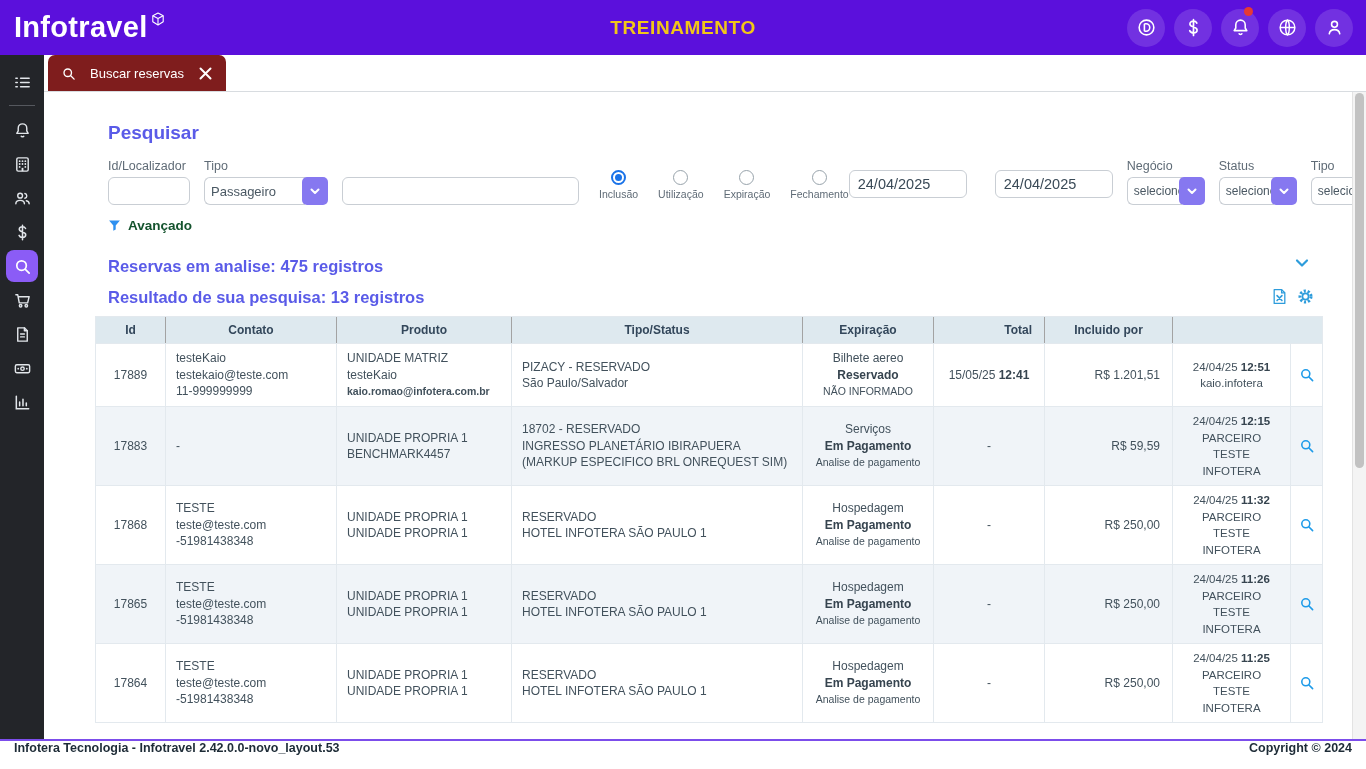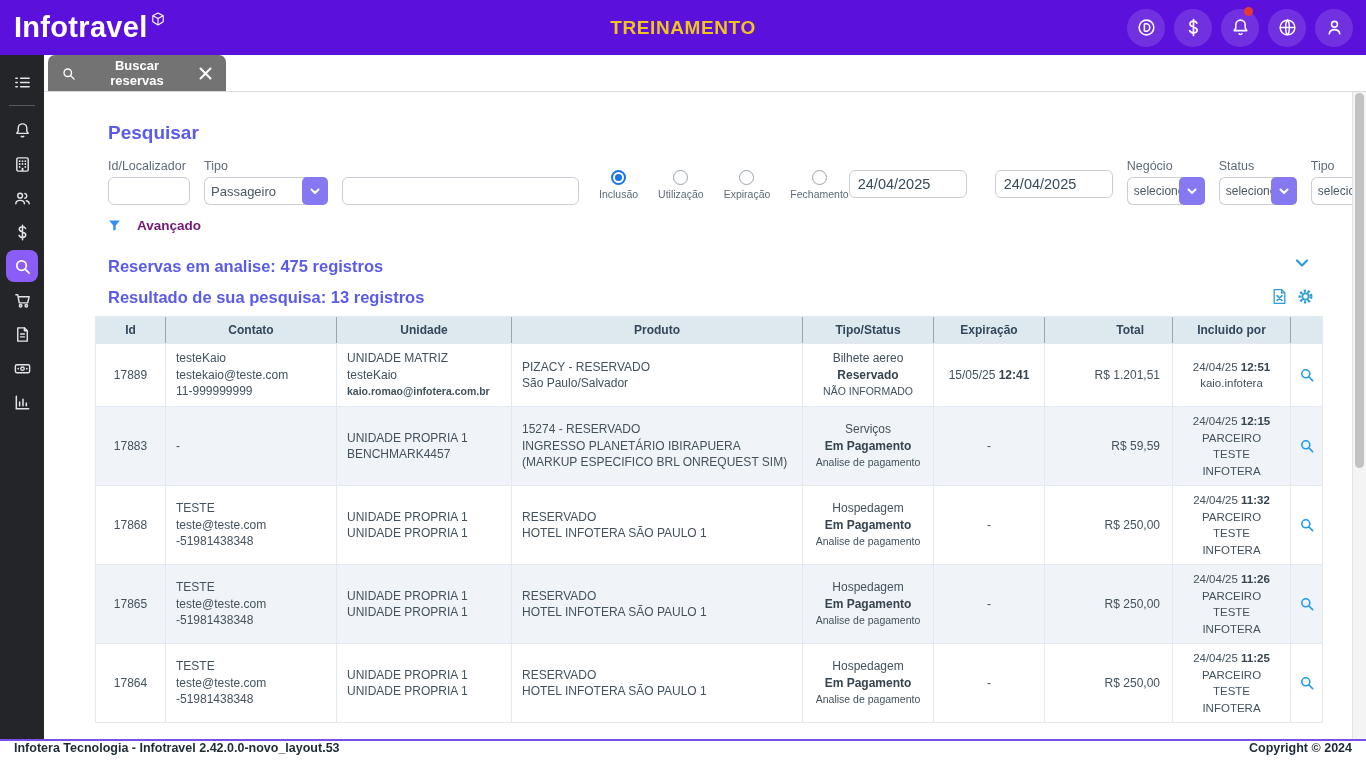--- a/index.html
+++ b/index.html
@@ -20,21 +20,21 @@
   
   .mid{flex:1;display:flex;min-height:0;}
   .sidebar{flex:0 0 44px;background:#232529;display:flex;flex-direction:column;align-items:center;padding-top:10px;}
   .sitem{width:32px;height:32px;display:flex;align-items:center;justify-content:center;color:#e2e6ea;margin:1px 0;border-radius:8px;cursor:pointer;}
   .sitem svg{width:19px;height:19px;display:block;}
   .sitem.active{background:#8B5CF6;color:#fff;}
   .sdivider{width:26px;height:1px;background:#55585e;margin:6px 0 7px;}
 
   .main{flex:1;display:flex;flex-direction:column;min-width:0;position:relative;background:#fff;}
   .tabbar{flex:0 0 37px;border-bottom:1px solid #d8dce0;display:flex;align-items:flex-end;padding-left:4px;box-sizing:border-box;}
-  .tab{height:36px;width:178px;box-sizing:border-box;background:#737373;color:#fff;border-radius:7px 7px 0 0;display:flex;align-items:center;padding:8px 13px;gap:13px;font-size:13px;font-weight:700;cursor:pointer;}
+  .tab{height:36px;width:178px;box-sizing:border-box;background:#7f1d1d;color:#fff;border-radius:7px 7px 0 0;display:flex;align-items:center;padding:8px 13px;gap:13px;font-size:13px;font-weight:400;cursor:pointer;}
   .tab svg{width:15px;height:15px;display:block;flex:0 0 auto;}
   .tab .tlabel{flex:1;text-align:center;}
 
   .content{flex:1;overflow:hidden;padding:0 43px 0 51px;position:relative;}
   .scrollbar{position:absolute;right:0;top:37px;bottom:0;width:14px;background:#f4f4f4;border-left:1px solid #e3e3e3;box-sizing:border-box;z-index:5;}
   .thumb{position:absolute;top:1px;left:2px;width:9px;height:58%;background:#c2c2c2;border-radius:6px;cursor:pointer;}
 
   .search-title{color:#5A5BE8;font-size:19px;font-weight:700;margin:30px 0 0 13px;}
 
   .form-row{display:flex;align-items:flex-end;margin:15px 0 0 13px;gap:14px;}
@@ -52,39 +52,39 @@
   .ritem{display:flex;flex-direction:column;align-items:center;cursor:pointer;}
   .rcircle{width:15px;height:15px;border-radius:50%;border:1.5px solid #98a3ab;box-sizing:border-box;margin-bottom:3px;background:#fff;display:flex;align-items:center;justify-content:center;}
   .rcircle.sel{border:2px solid #1A73E8;}
   .rcircle.sel::after{content:"";width:7px;height:7px;border-radius:50%;background:#1A73E8;}
   .rlabel{font-size:10.5px;color:#5f6b76;}
   .dates{display:flex;gap:28px;}
 
   .pbtn{height:29px;width:117px;background:#6C5CF0;border:none;border-radius:7px;color:#fff;font-size:14px;font-weight:700;display:flex;align-items:center;justify-content:center;gap:8px;cursor:pointer;font-family:inherit;}
   .pbtn svg{width:15px;height:15px;display:block;}
 
-  .advanced{display:inline-flex;align-items:center;gap:16px;color:#701a75;font-size:13.5px;font-weight:600;margin:13px 0 0 13px;cursor:pointer;}
+  .advanced{display:inline-flex;align-items:center;gap:7px;color:#14532d;font-size:13.5px;font-weight:600;margin:13px 0 0 13px;cursor:pointer;}
   .advanced svg{width:13px;height:13px;display:block;}
 
   .results-head{position:relative;margin-top:21px;}
   .rline{color:#5A5BE8;font-size:16.5px;font-weight:700;margin-left:13px;}
   .rline2{margin-top:12px;}
   .collapse{position:absolute;right:13px;top:-2px;cursor:pointer;color:#2D9CDB;}
   .collapse svg{width:16px;height:16px;display:block;}
   .tools{position:absolute;right:9px;top:31px;display:flex;gap:9px;align-items:center;color:#2D9CDB;}
   .tools .ticon{cursor:pointer;display:flex;}
   .tools svg{width:17px;height:17px;display:block;}
 
   
   .table{margin-top:9px;border:1px solid #e3e9ee;width:1228px;box-sizing:border-box;}
   .thead,.trow{display:grid;grid-template-columns:70px 171px 175px 291px 131px 111px 128px 118px 31px;}
   .thead{background:#DEE9EF;}
   .th{font-size:12px;font-weight:700;color:#33475B;padding:6px 4px;border-right:1px solid #a3a3a3;display:flex;align-items:center;justify-content:center;box-sizing:border-box;}
   .th:last-child{border-right:none;}
-  .th.right{justify-content:flex-end;padding-right:28px;}
+  .th.right{justify-content:flex-end;padding-right:12px;}
   .trow{border-top:1px solid #e3e9ee;min-height:62px;background:#fff;}
   .trow.alt{background:#F0F4F8;}
   .td{border-right:1px solid #e3e9ee;padding:6px 10px;font-size:12px;color:#42515C;display:flex;flex-direction:column;justify-content:center;line-height:16.5px;box-sizing:border-box;}
   .td:last-child{border-right:none;}
   .td.center{align-items:center;text-align:center;}
   .td.right{align-items:flex-end;text-align:right;padding-right:12px;}
   .b{font-weight:700;color:#36444F;}
   .sm{font-size:10.5px;}
   .smb{font-size:10.5px;font-weight:700;}
   .inc{font-size:11.5px;}
@@ -353,21 +353,20 @@
                   <circle cx="8" cy="8" r="2.9" stroke-width="1.6"></circle>
                 </svg>
             </span>
           </span>
         </div>
 
         <div class="table">
           <div class="thead">
               <div class="th">Id</div>
               <div class="th">Contato</div>
-              <div class="th">Unidade</div>
               <div class="th">Produto</div>
               <div class="th">Tipo/Status</div>
               <div class="th">Expiração</div>
               <div class="th right">Total</div>
               <div class="th">Incluido por</div>
               <div class="th"></div>
             </div>
           <div id="tbody">
               <div class="trow">
                 <div class="td center">17889</div>
@@ -408,21 +407,21 @@
               <div class="trow alt">
                 <div class="td center">17883</div>
                 <div class="td">
                   <div>-</div>
                 </div>
                 <div class="td">
                   <div>UNIDADE PROPRIA 1</div>
                   <div>BENCHMARK4457</div>
                 </div>
                 <div class="td">
-                  <div>15274 - RESERVADO</div>
+                  <div>18702 - RESERVADO</div>
                   <div>INGRESSO PLANETÁRIO IBIRAPUERA (MARKUP ESPECIFICO BRL ONREQUEST SIM)</div>
                 </div>
                 <div class="td center">
                   <div>Serviços</div>
                   <div class="b">Em Pagamento</div>
                   <div class="sm">Analise de pagamento</div>
                 </div>
                 <div class="td center">-</div>
                 <div class="td right">R$ 59,59</div>
                 <div class="td center inc">

